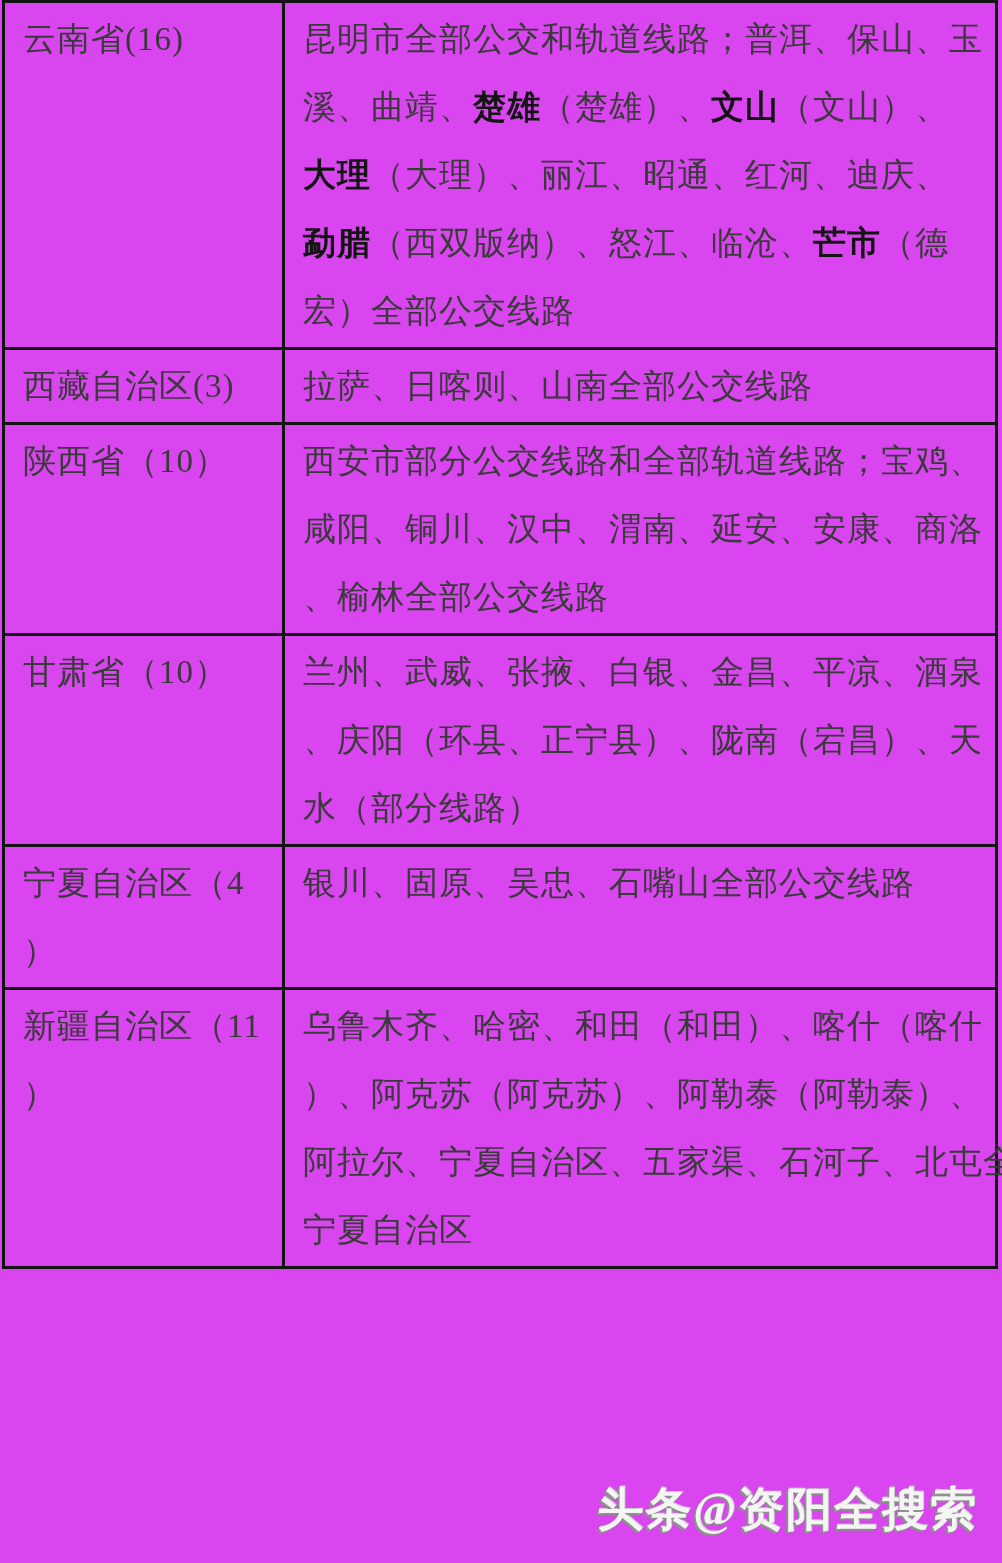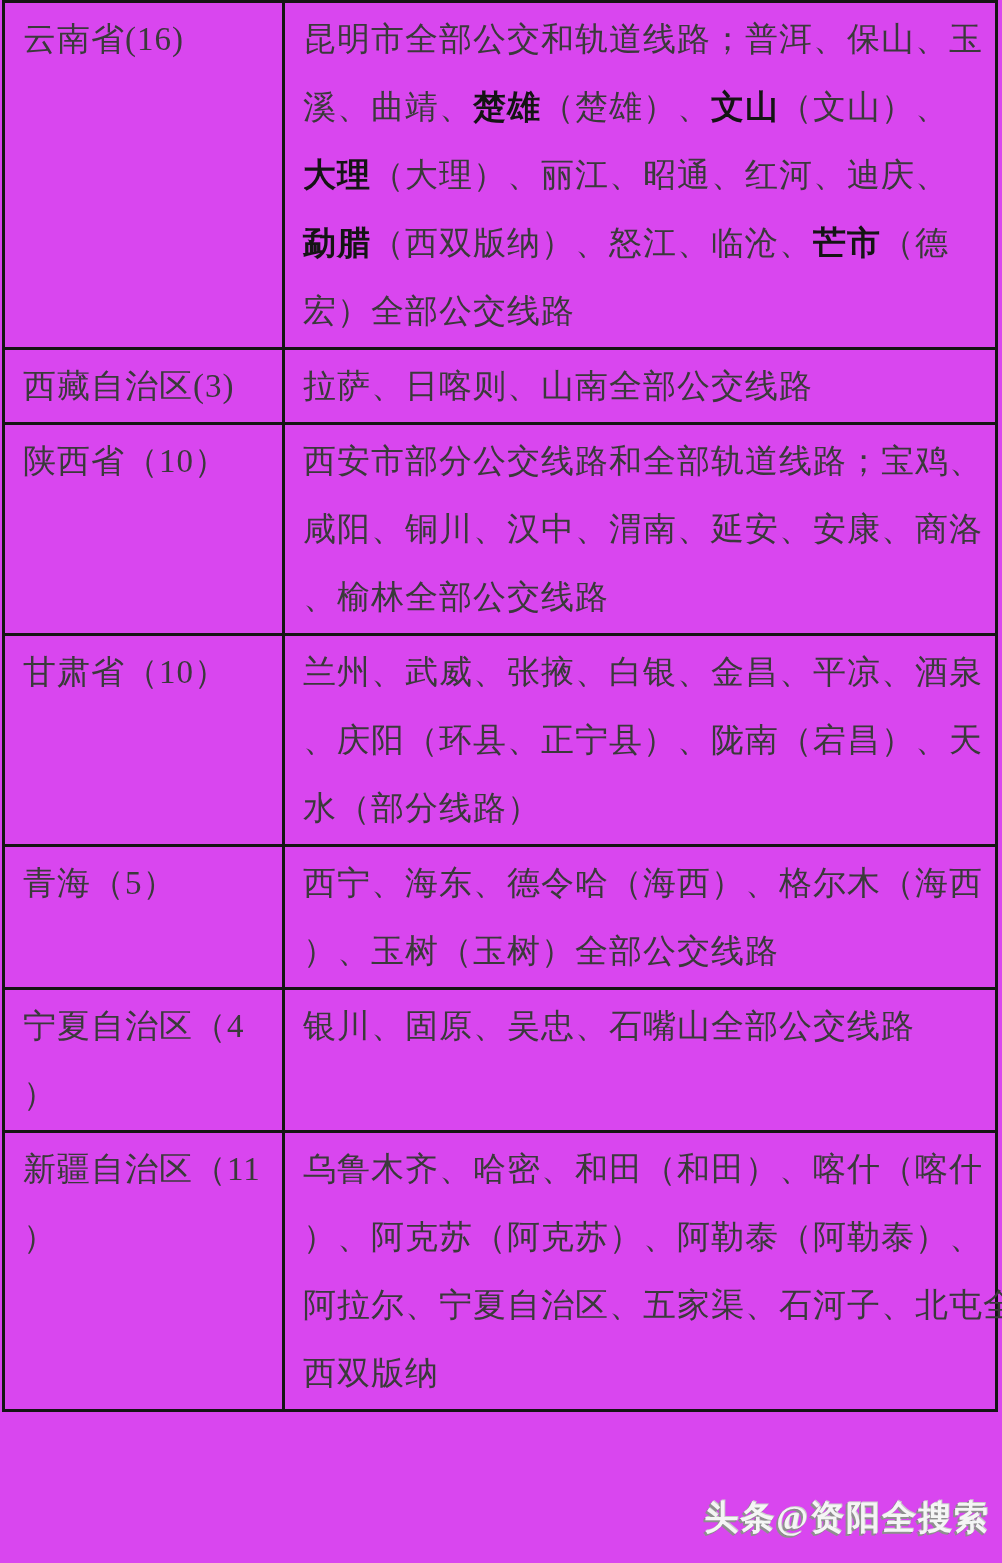--- a/index.html
+++ b/index.html
@@ -30,23 +30,23 @@
     white-space: nowrap;
     font-size: 33px;
     letter-spacing: 1px;
     color: #3a3a3a;
     font-weight: 400;
   }
   .line span { font-weight: 400; text-align: right; }
   .line span.bold { font-weight: 700; color: #141414; }
   .watermark {
     position: absolute;
-    right: 12px;
+    right: 24px;
     bottom: 22px;
-    font-size: 34px;
+    font-size: 46px;
     font-weight: 700;
     letter-spacing: 2px;
     color: #f5f5f5;
     text-shadow: -2px 2px 0 #8f8f8f, 1px -1px 0 #c9c9c9, -1px 1px 1px #6f6f6f;
     white-space: nowrap;
   }
 </style>
 </head>
 <body>
 
@@ -88,44 +88,35 @@
             <div class="line">甘肃省（10）</div>
           </td>
           <td class="coverage-cell">
             <div class="line"><span>兰州、武威、张掖、白银、金昌、平凉、酒泉</span></div>
             <div class="line"><span>、庆阳（环县、正宁县）、陇南（宕昌）、天</span></div>
             <div class="line"><span>水（部分线路）</span></div>
           </td>
         </tr>
         <tr>
           <td class="province-cell">
-            <div class="line">青海（5）</div>
-          </td>
-          <td class="coverage-cell">
-            <div class="line"><span>西宁、海东、德令哈（海西）、格尔木（海西</span></div>
-            <div class="line"><span>）、玉树（玉树）全部公交线路</span></div>
-          </td>
-        </tr>
-        <tr>
-          <td class="province-cell">
             <div class="line">宁夏自治区（4</div>
             <div class="line">）</div>
           </td>
           <td class="coverage-cell">
             <div class="line"><span>银川、固原、吴忠、石嘴山全部公交线路</span></div>
           </td>
         </tr>
         <tr>
           <td class="province-cell">
             <div class="line">新疆自治区（11</div>
             <div class="line">）</div>
           </td>
           <td class="coverage-cell">
             <div class="line"><span>乌鲁木齐、哈密、和田（和田）、喀什（喀什</span></div>
             <div class="line"><span>）、阿克苏（阿克苏）、阿勒泰（阿勒泰）、</span></div>
             <div class="line"><span>阿拉尔、宁夏自治区、五家渠、石河子、北屯全</span></div>
-            <div class="line"><span>西双版纳</span></div>
+            <div class="line"><span>宁夏自治区</span></div>
           </td>
         </tr>
       </tbody>
   </table>
   <div class="watermark">头条@资阳全搜索</div>
 </div>
 
 </body></html>

